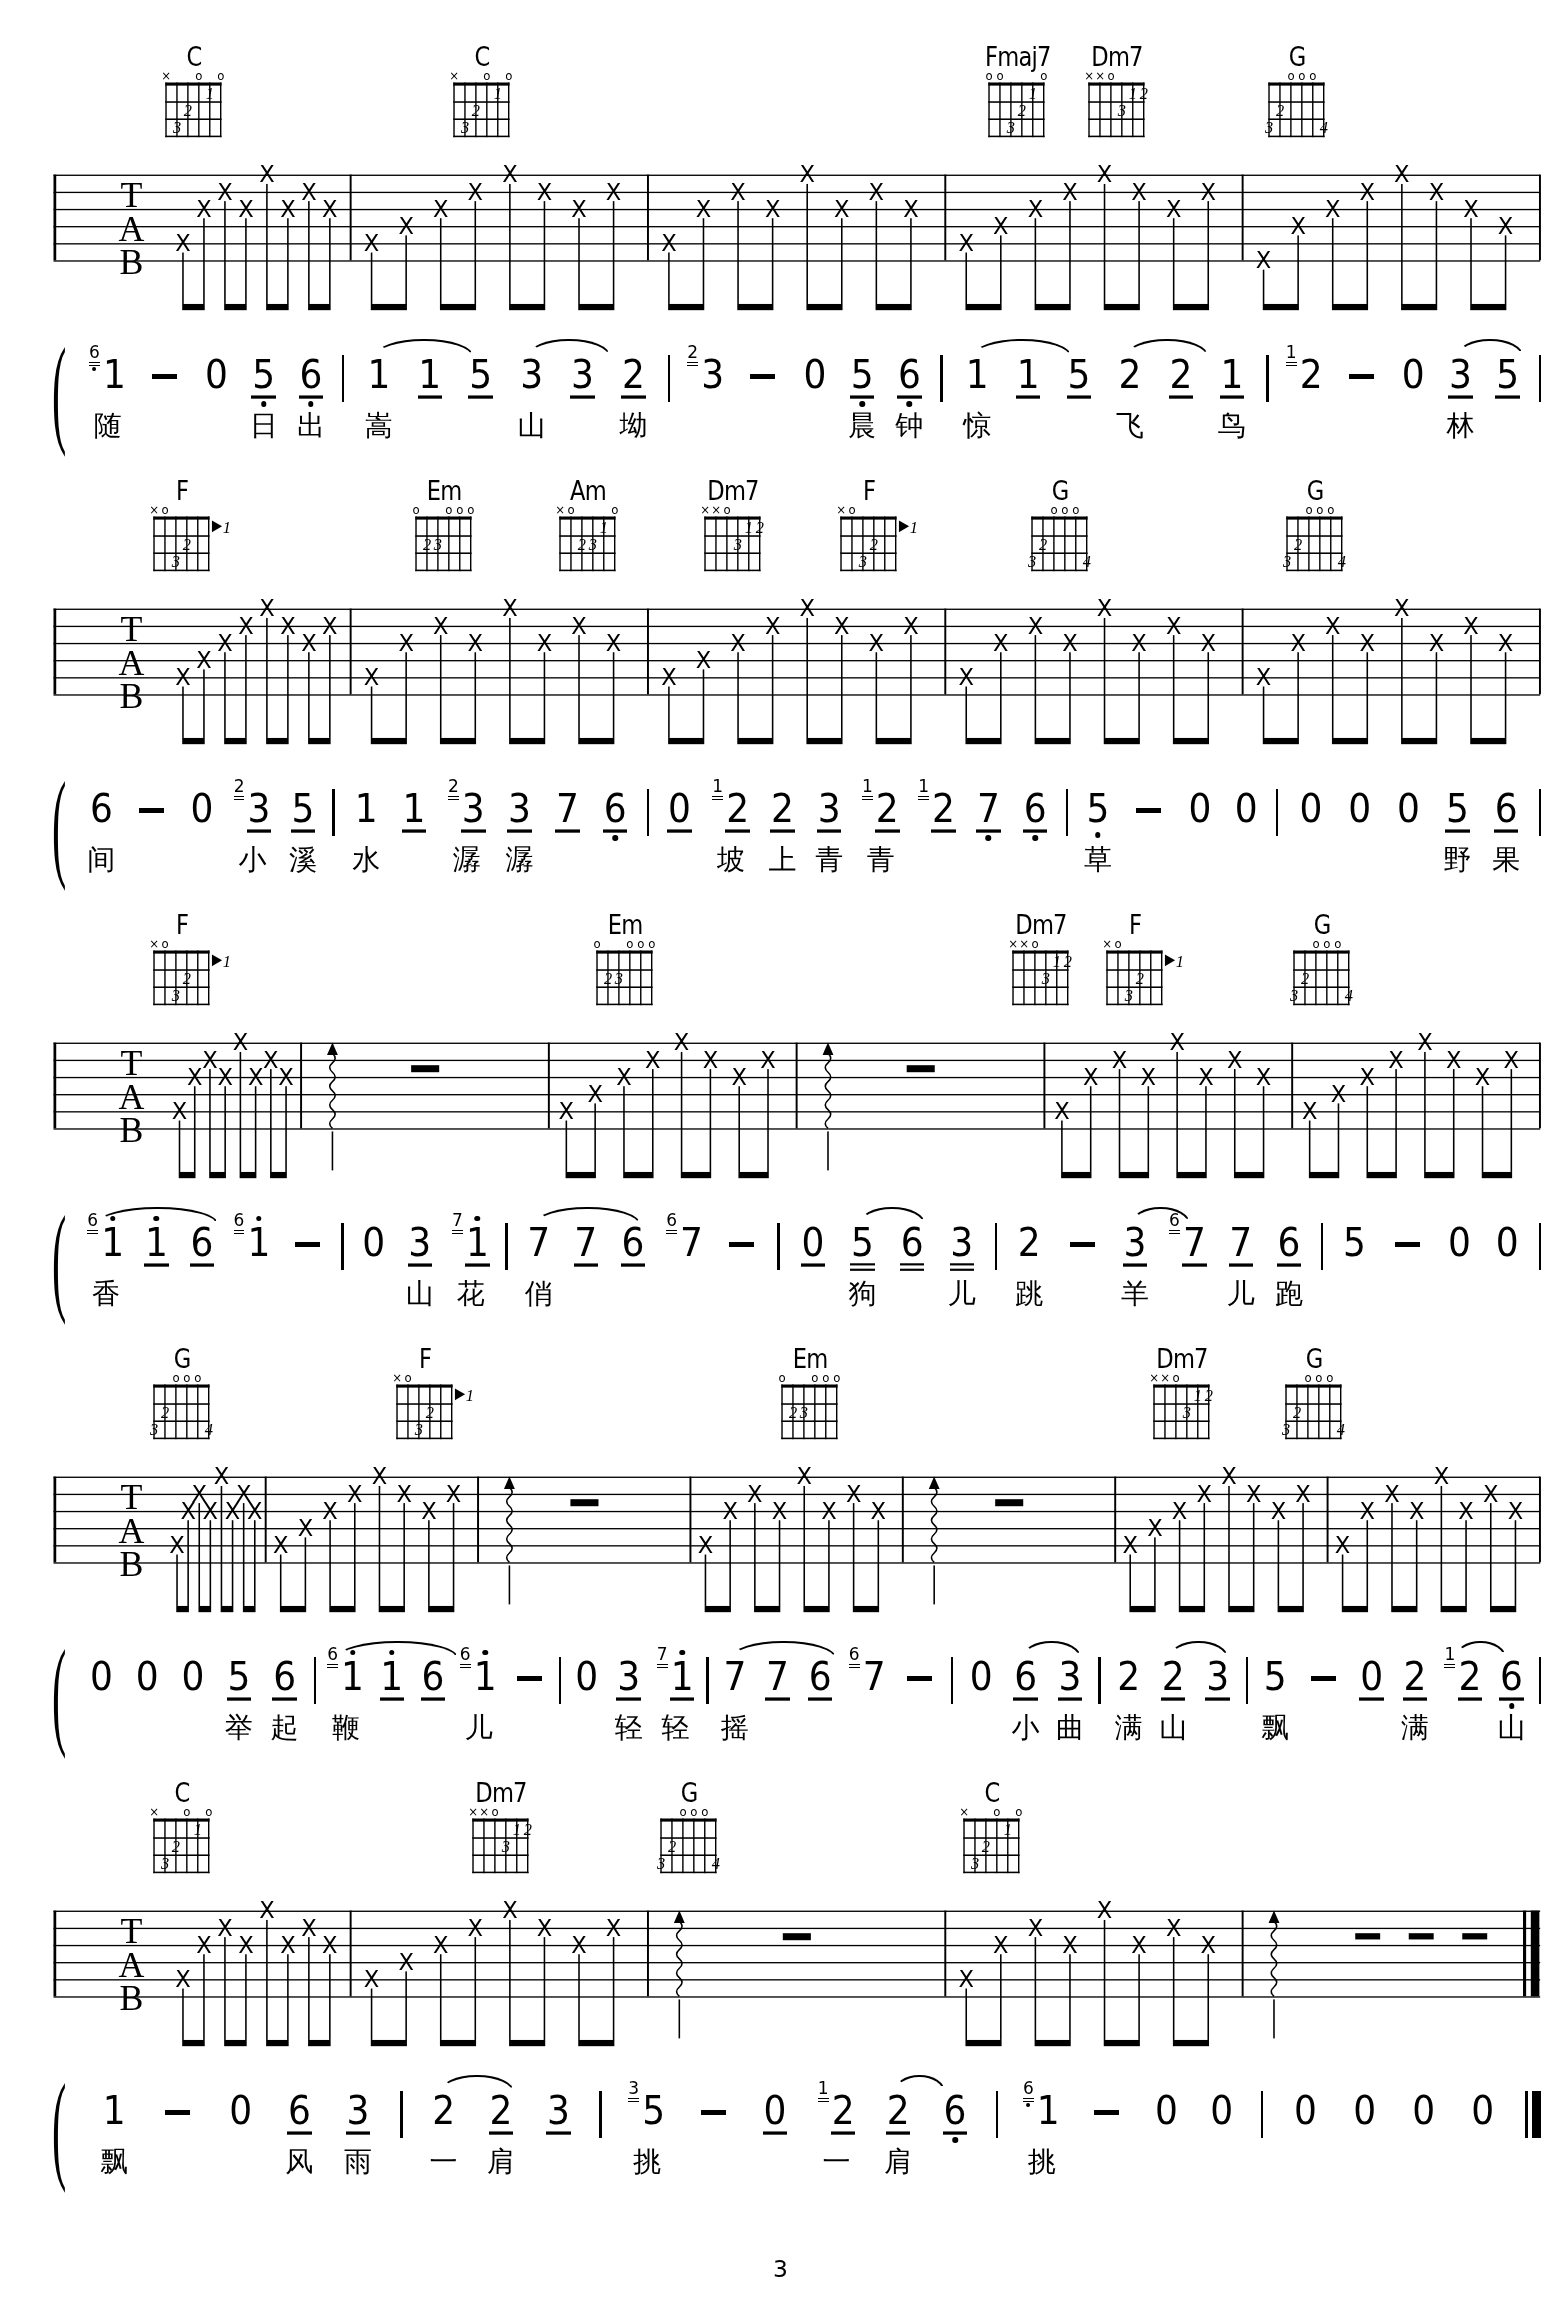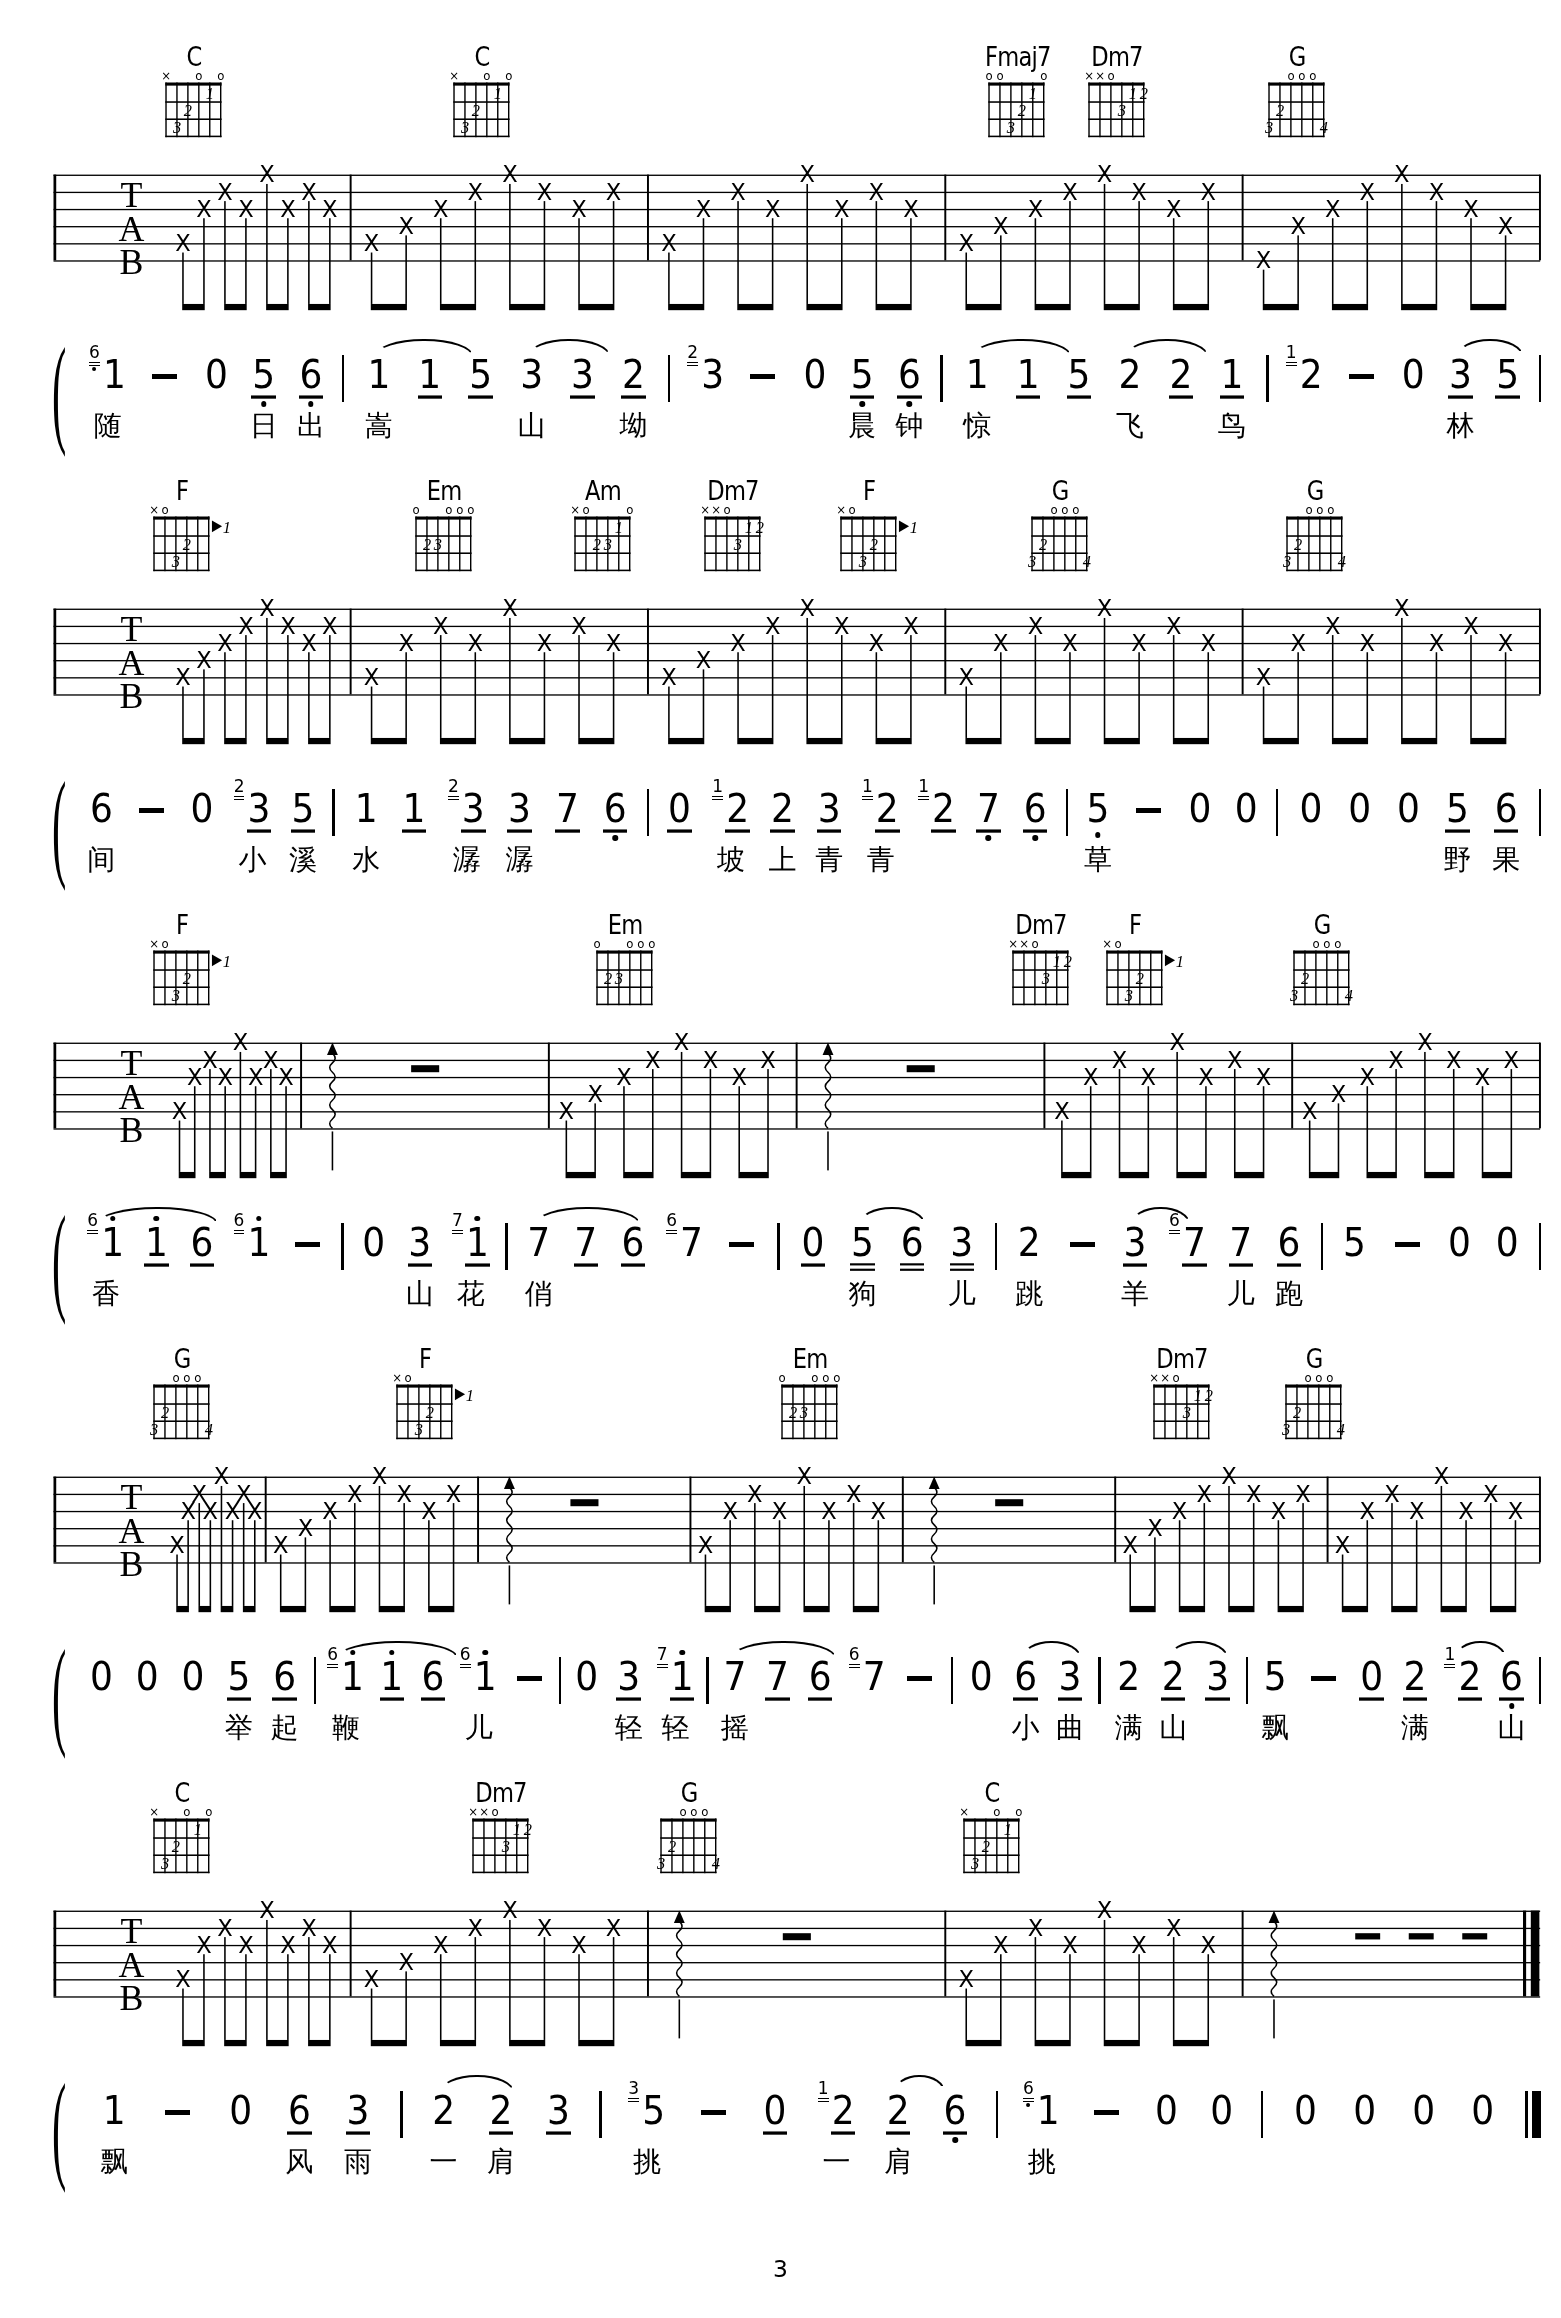--- a/index.html
+++ b/index.html
@@ -506,21 +506,21 @@
               <rect x="4" y="16" width="1.8" height="70" fill="#000"></rect>
               <rect x="18" y="16" width="1.8" height="70" fill="#000"></rect>
               <rect x="32" y="16" width="1.8" height="70" fill="#000"></rect>
               <rect x="46" y="16" width="1.8" height="70" fill="#000"></rect>
               <rect x="60" y="16" width="1.8" height="70" fill="#000"></rect>
               <rect x="74" y="16" width="1.8" height="70" fill="#000"></rect>
               <text x="19" y="59" text-anchor="middle" class="cfin">2</text>
               <text x="33" y="59" text-anchor="middle" class="cfin">3</text>
             </svg>
           </div>
-          <div class="chord" style="left: 571px;">
+          <div class="chord" style="left: 556px;">
             <div class="cname">Am</div>
             <svg width="91" height="75" viewBox="0 0 116 96">
               <text x="5" y="13" text-anchor="middle" class="mark">×</text>
               <text x="19" y="13" text-anchor="middle" class="mark">o</text>
               <text x="75" y="13" text-anchor="middle" class="mark">o</text>
               <rect x="4" y="16" width="72" height="4" fill="#000"></rect>
               <rect x="4" y="40" width="72" height="2" fill="#000"></rect>
               <rect x="4" y="62" width="72" height="2" fill="#000"></rect>
               <rect x="4" y="84" width="72" height="2" fill="#000"></rect>
               <rect x="4" y="16" width="1.8" height="70" fill="#000"></rect>

